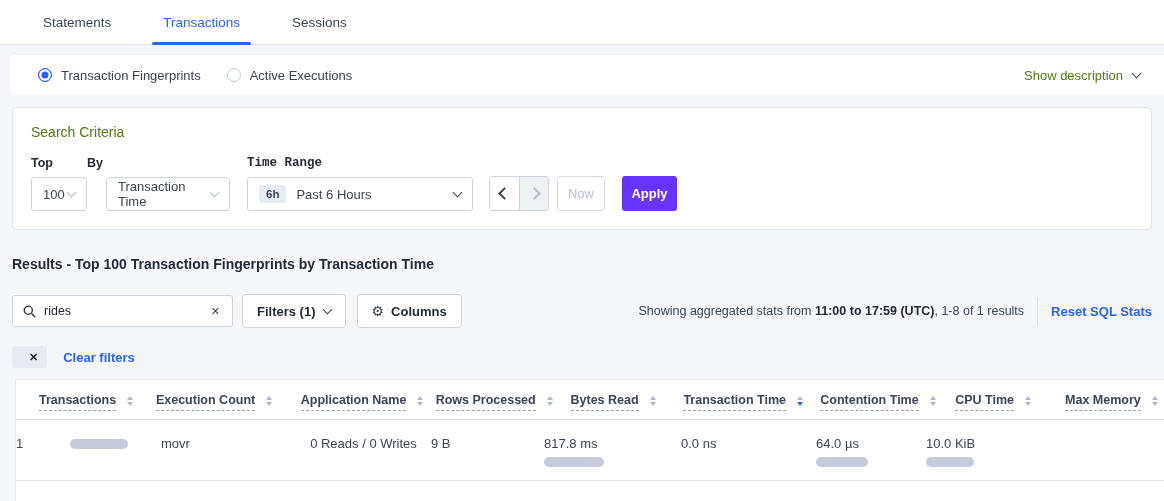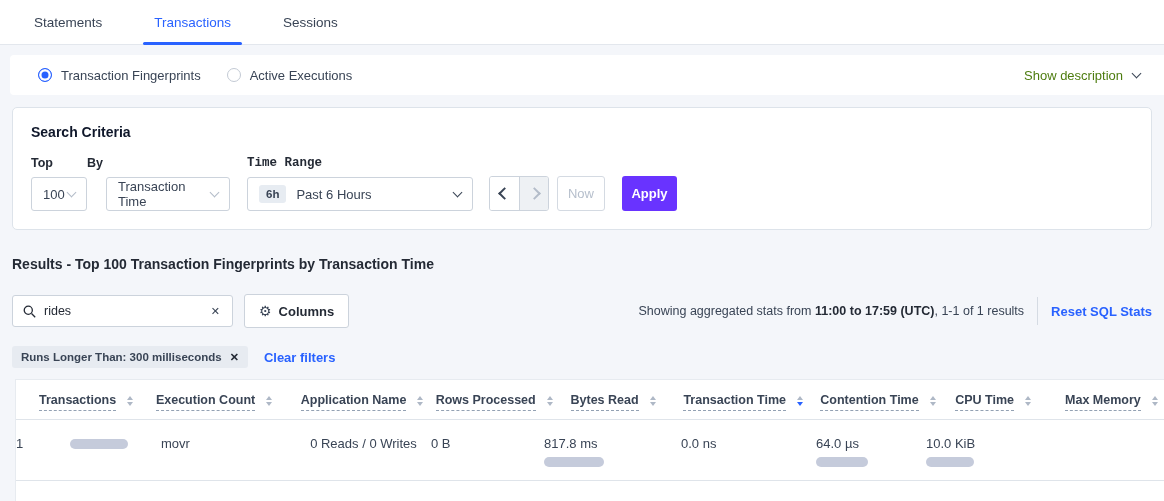--- a/index.html
+++ b/index.html
@@ -7,21 +7,21 @@
   body {
     font-family:"Liberation Sans", sans-serif;
     background:#f4f6fa;
     color:#242a35;
     overflow:hidden;
     position:relative;
   }
   
   .tabbar {
     height:45px; background:#fff; border-bottom:1px solid #e3e7ed;
-    display:flex; align-items:stretch; padding-left:23px;
+    display:flex; align-items:stretch; padding-left:32px;
   }
   .tab {
     font-size:13.5px; color:#394455; padding:0 11px; margin-right:30px;
     display:flex; align-items:center; position:relative; cursor:pointer;
   }
   .tab.active { color:#2962ff; }
   .tab.active::after {
     content:""; position:absolute; left:0; right:0; bottom:-1px; height:3px;
     background:#2962ff; border-radius:2px;
   }
@@ -45,21 +45,21 @@
   .chev.down { transform:rotate(45deg); margin-top:-4px; }
   .chev.left { transform:rotate(135deg); }
   .chev.right { transform:rotate(-45deg); }
   .chev.big { width:9px; height:9px; border-width:2.2px; }
   .chev.gray { border-color:#b3bcc9; }
   
   .criteria-card {
     margin:12px 12px 0 12px; background:#fff; border:1px solid #dde3ea;
     border-radius:5px; padding:16px 18px 18px;
   }
-  .criteria-title { font-size:14px; font-weight:bold; color:#0f172a; }
+  .criteria-title { font-size:14px; font-weight:normal; color:#4d7c0f; }
   .criteria-controls { display:flex; margin-top:16px; align-items:flex-end; }
   .field { display:flex; flex-direction:column; }
   .field-label { font-size:12.5px; font-weight:bold; color:#242a35; margin-bottom:7px; }
   .selectbox {
     height:34px; border:1px solid #ccd3dc; border-radius:3px; background:#fff;
     display:flex; align-items:center; padding:12px 11px; font-size:13px; color:#394455;
     cursor:pointer;
   }
   .selectbox .sel-val { flex:1; }
   .w-top { width:56px; }
@@ -218,32 +218,35 @@
 
 <div class="results-toolbar">
   <div class="searchbox">
     <svg width="13" height="13" viewBox="0 0 16 16">
       <circle cx="6.5" cy="6.5" r="5" fill="none" stroke="#242a35" stroke-width="1.6"></circle>
       <line x1="10.5" y1="10.5" x2="15" y2="15" stroke="#242a35" stroke-width="1.6"></line>
     </svg>
     <input type="text" value="rides" style="">
     <span class="clear-x">✕</span>
   </div>
+  <div class="tool-btn filters">
+    <span>Filters (1)</span>
+    <span class="chev down"></span>
+  </div>
   <div class="tool-btn columns">
     <span class="gear">⚙</span>
     <span>Columns</span>
   </div>
-  <div class="stats-text"><span>Showing aggregated stats from </span><b>11:00 to 17:59 (UTC)</b><span>, 1-1 of 1 results</span></div>
+  <div class="stats-text"><span>Showing aggregated stats from </span><b>11:00 to 17:59 (UTC)</b><span>, 1-8 of 1 results</span></div>
   <div class="vdivider"></div>
   <div class="reset-link">Reset SQL Stats</div>
 </div>
 
 <div class="chip-row">
   <div class="chip">
-    <span>Runs Longer Than: 300 milliseconds</span>
     <span class="chip-x">✕</span>
   </div>
   <div class="clear-filters">Clear filters</div>
 </div>
 
 <div class="table-card">
   <div class="thead">
     <div class="th c1">
       <span class="th-name">Transactions</span>
       <span class="sort">
@@ -310,21 +313,21 @@
   </div>
   <div class="tbody-row">
     <div class="td c2">
       <div class="inline-bar-row">
         <span>1</span>
         <span class="bar" style="width: 58px;"></span>
       </div>
     </div>
     <div class="td c3">movr</div>
     <div class="td c4">0 Reads / 0 Writes</div>
-    <div class="td c5">0 B</div>
+    <div class="td c5">9 B</div>
     <div class="td c6">
       <span>817.8 ms</span>
       <div class="bar" style="width: 60px;"></div>
     </div>
     <div class="td c7">
       <span>0.0 ns</span>
       
     </div>
     <div class="td c8">
       <span>64.0 µs</span>

